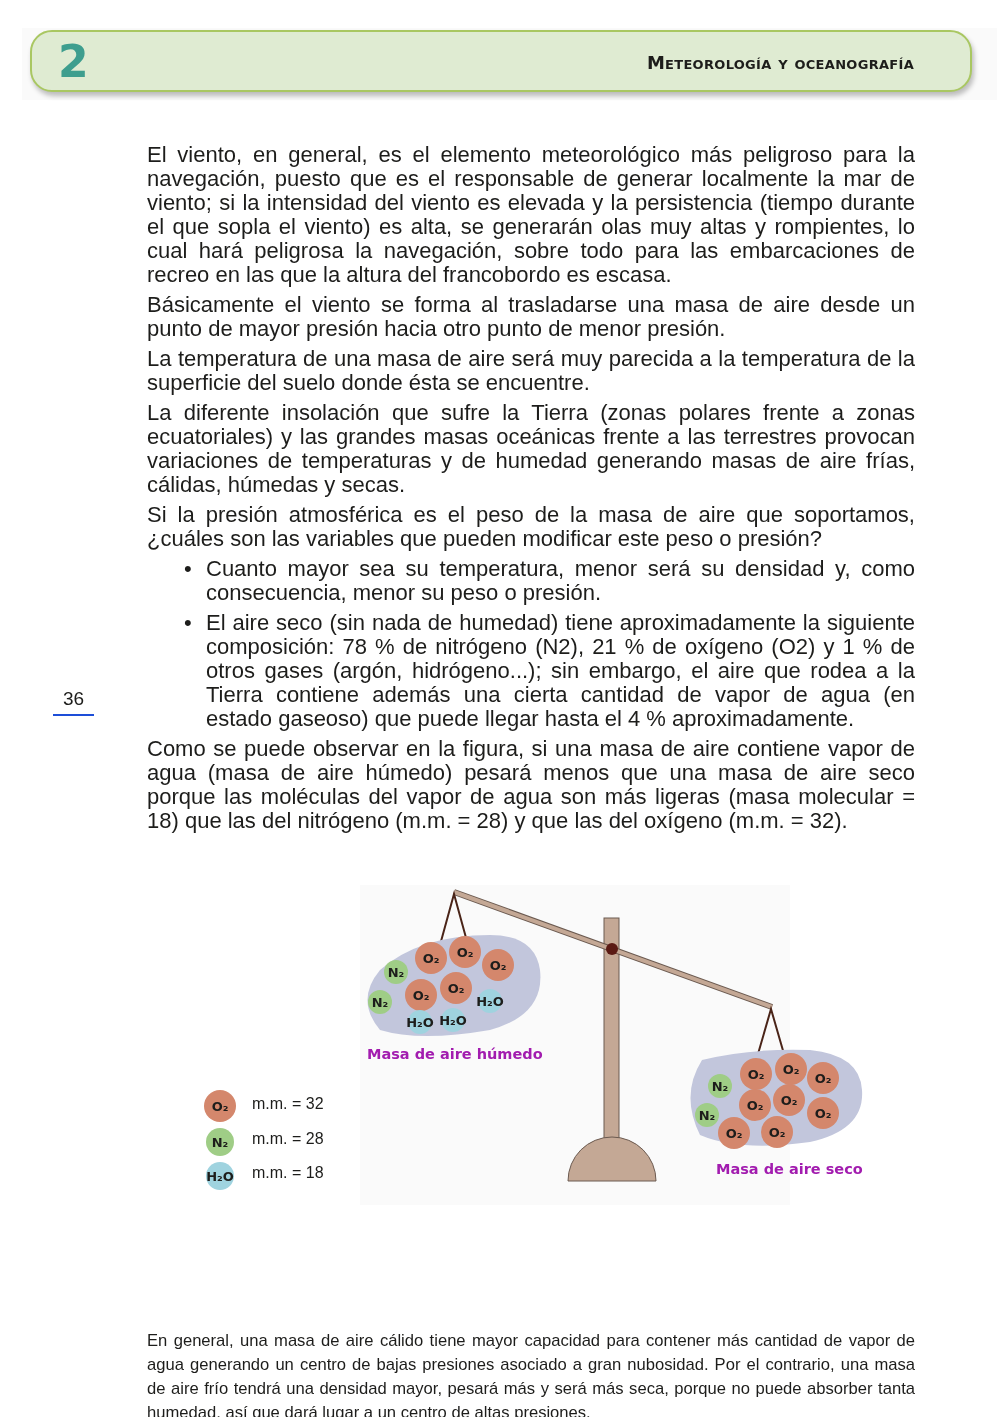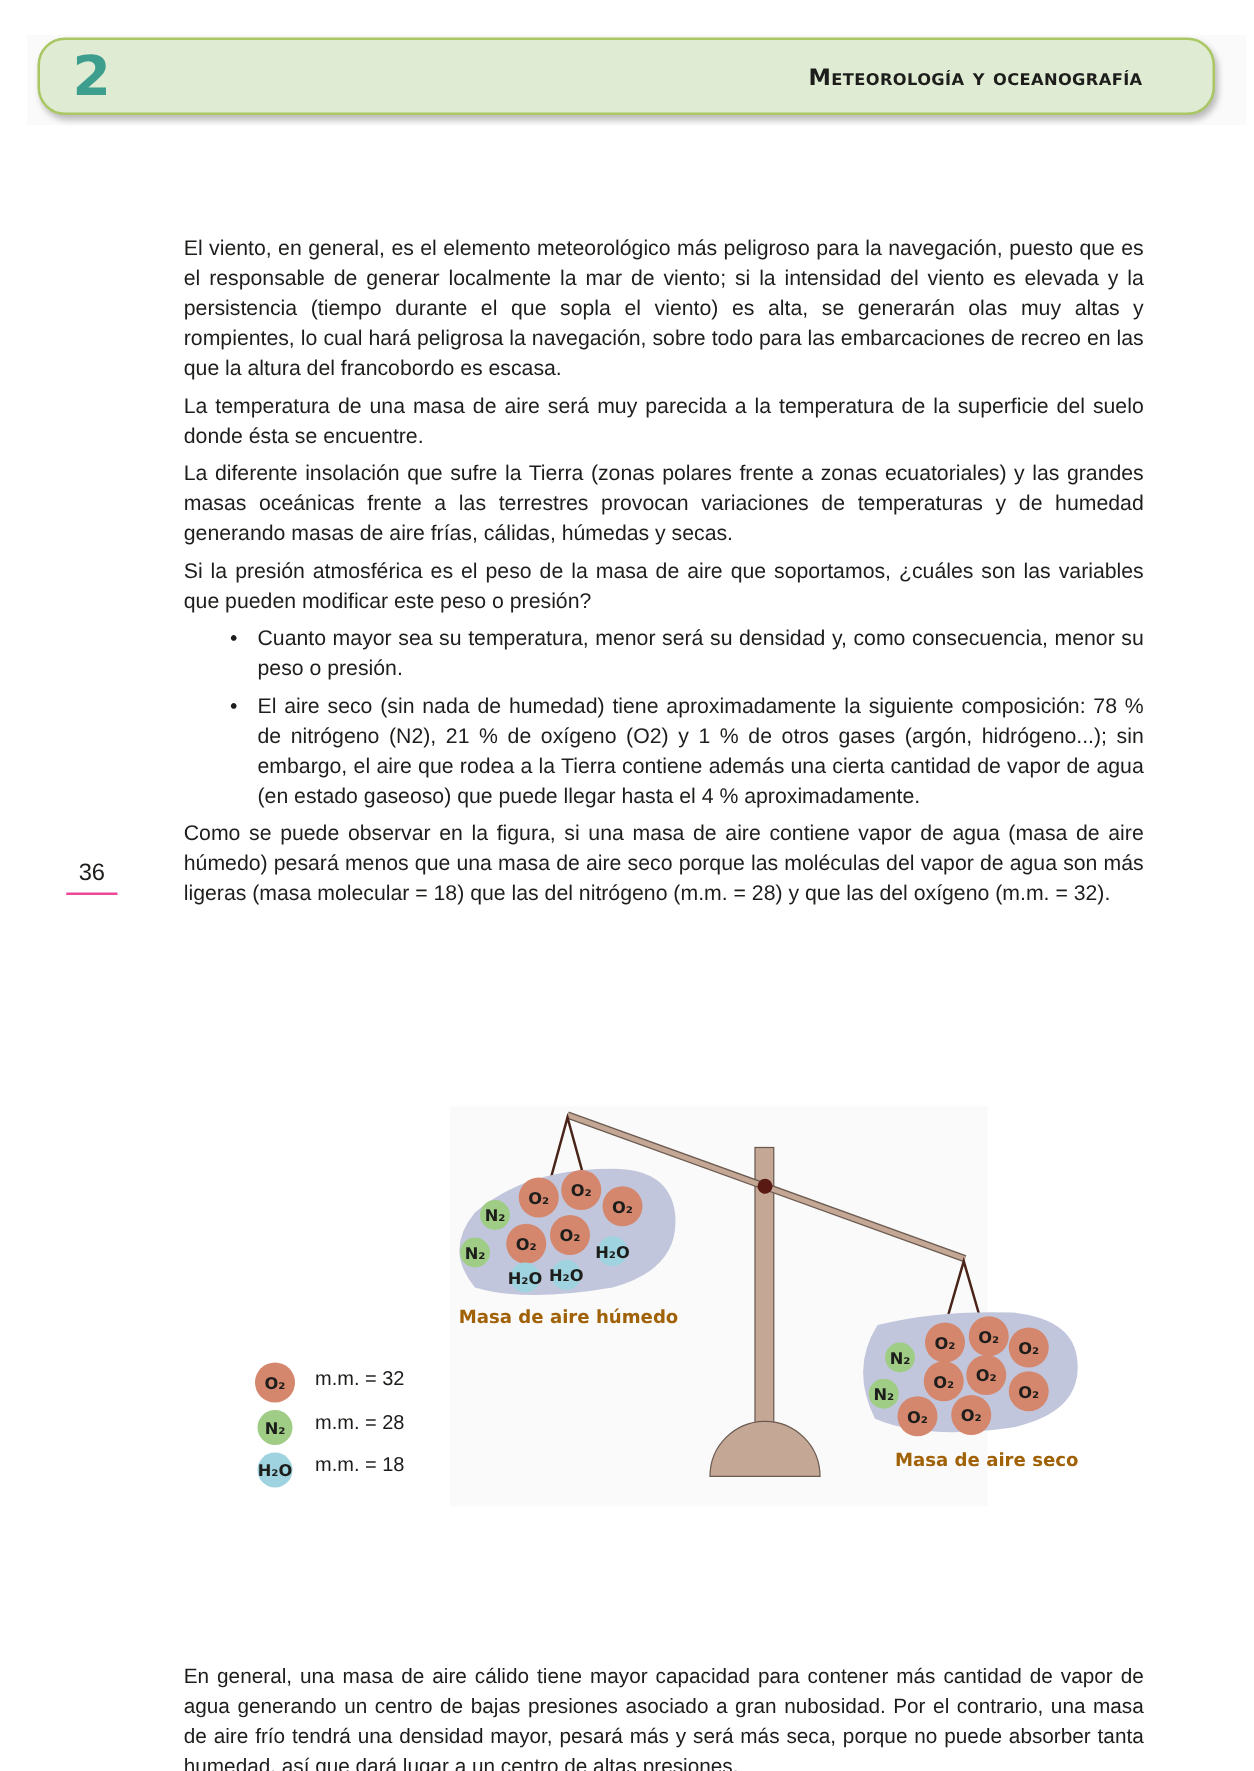--- a/index.html
+++ b/index.html
@@ -10,34 +10,34 @@
   .header { position: absolute; left: 30px; top: 30px; width: 942px; height: 62px;
             background: #dfebd2; border: 2px solid #a9c762; border-radius: 22px;
             box-shadow: 2px 4px 5px rgba(0,0,0,0.25); box-sizing: border-box; }
   .chapter-number { position: absolute; left: 26px; top: 4px; font-size: 44px; font-weight: bold;
                     color: #3e9e8e; font-family: "DejaVu Sans", sans-serif; }
   .section-title { position: absolute; right: 56px; top: 20px; font-size: 18px; font-weight: bold;
                    font-variant: small-caps; letter-spacing: 0.3px; color: #1d1d1b;
                    font-family: "DejaVu Sans", sans-serif; }
 
   .page-number { position: absolute; left: 53px; top: 688px; width: 41px; text-align: center;
-                 font-size: 19px; color: #1d1d1b; border-bottom: 2px solid #ec4899; padding-bottom: 4px; }
+                 font-size: 19px; color: #1d1d1b; border-bottom: 2px solid #1d4ed8; padding-bottom: 4px; }
 
   .content { position: absolute; left: 147px; top: 143px; width: 768px;
-             font-size: 17px; line-height: 24px; text-align: justify; margin-top: 44px; }
+             font-size: 22px; line-height: 24px; text-align: justify; }
   .content p { margin: 0 0 6px 0; }
   .content ul { margin: 0 0 6px 0; padding-left: 59px; list-style: none; }
   .content li { position: relative; }
   .content li::before { content: "•"; position: absolute; left: -22px; }
   .content b { font-weight: bold; }
 
   .figure { position: absolute; left: 190px; top: 880px; width: 690px; height: 330px; }
   .figure svg { position: absolute; left: 0; top: 0; }
   .fig-label { position: absolute; font-size: 14.5px; font-weight: bold; font-family: "DejaVu Sans", sans-serif;
-               color: #a16207; white-space: nowrap; }
+               color: #a21caf; white-space: nowrap; }
 
   .legend-item { position: absolute; left: 12px; height: 30px; }
   .legend-text { position: absolute; left: 50px; top: 4px; font-size: 16px; white-space: nowrap; }
 
   .content2 { position: absolute; left: 147px; top: 1294px; width: 768px;
               font-size: 16.6px; line-height: 24px; text-align: justify; margin-top: 35px; }
   .content2 p { margin: 0; }
 </style>
 </head>
 <body>
@@ -45,20 +45,21 @@
 <div class="header-band"></div>
 <div class="header">
   <span class="chapter-number">2</span>
   <span class="section-title">Meteorología y oceanografía</span>
 </div>
 
 <div class="page-number">36</div>
 
 <div class="content">
   <p>El viento, en general, es el elemento meteorológico más peligroso para la navegación, puesto que es el responsable de generar localmente la mar de viento; si la intensidad del viento es elevada y la persistencia (tiempo durante el que sopla el viento) es alta, se generarán olas muy altas y rompientes, lo cual hará peligrosa la navegación, sobre todo para las embarcaciones de recreo en las que la altura del francobordo es escasa.</p>
+  <p>Básicamente el viento se forma al trasladarse una masa de aire desde un punto de mayor presión hacia otro punto de menor presión.</p>
   <p>La temperatura de una masa de aire será muy parecida a la temperatura de la superficie del suelo donde ésta se encuentre.</p>
   <p>La diferente insolación que sufre la Tierra (zonas polares frente a zonas ecuatoriales) y las grandes masas oceánicas frente a las terrestres provocan variaciones de temperaturas y de humedad generando masas de aire frías, cálidas, húmedas y secas.</p>
   <p>Si la presión atmosférica es el peso de la masa de aire que soportamos, ¿cuáles son las variables que pueden modificar este peso o presión?</p>
   <ul>
     <li>Cuanto mayor sea su temperatura, menor será su densidad y, como consecuencia, menor su peso o presión.</li>
   </ul>
   <ul>
     <li>El aire seco (sin nada de humedad) tiene aproximadamente la siguiente composición: 78 % de nitrógeno (N2), 21 % de oxígeno (O2) y 1 % de otros gases (argón, hidrógeno...); sin embargo, el aire que rodea a la Tierra contiene además una cierta cantidad de vapor de agua (en estado gaseoso) que puede llegar hasta el 4 % aproximadamente.</li>
   </ul>
   <p>Como se puede observar en la figura, si una masa de aire contiene vapor de agua (masa de aire húmedo) pesará menos que una masa de aire seco porque las moléculas del vapor de agua son más ligeras (masa molecular = 18) que las del nitrógeno (m.m. = 28) y que las del oxígeno (m.m. = 32).</p>

